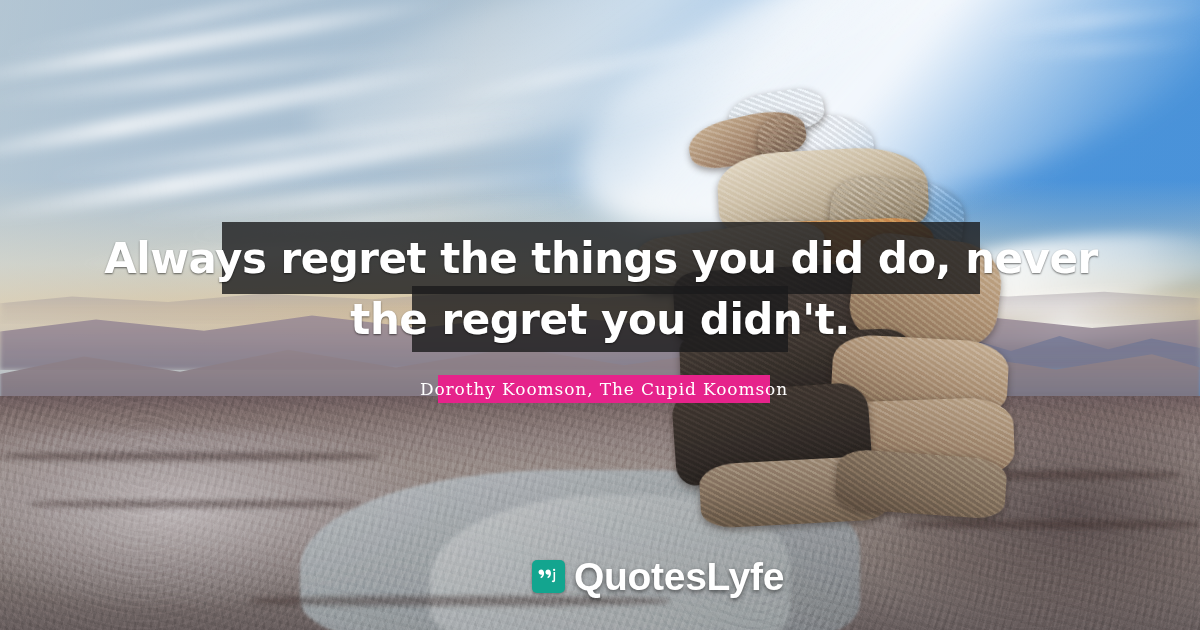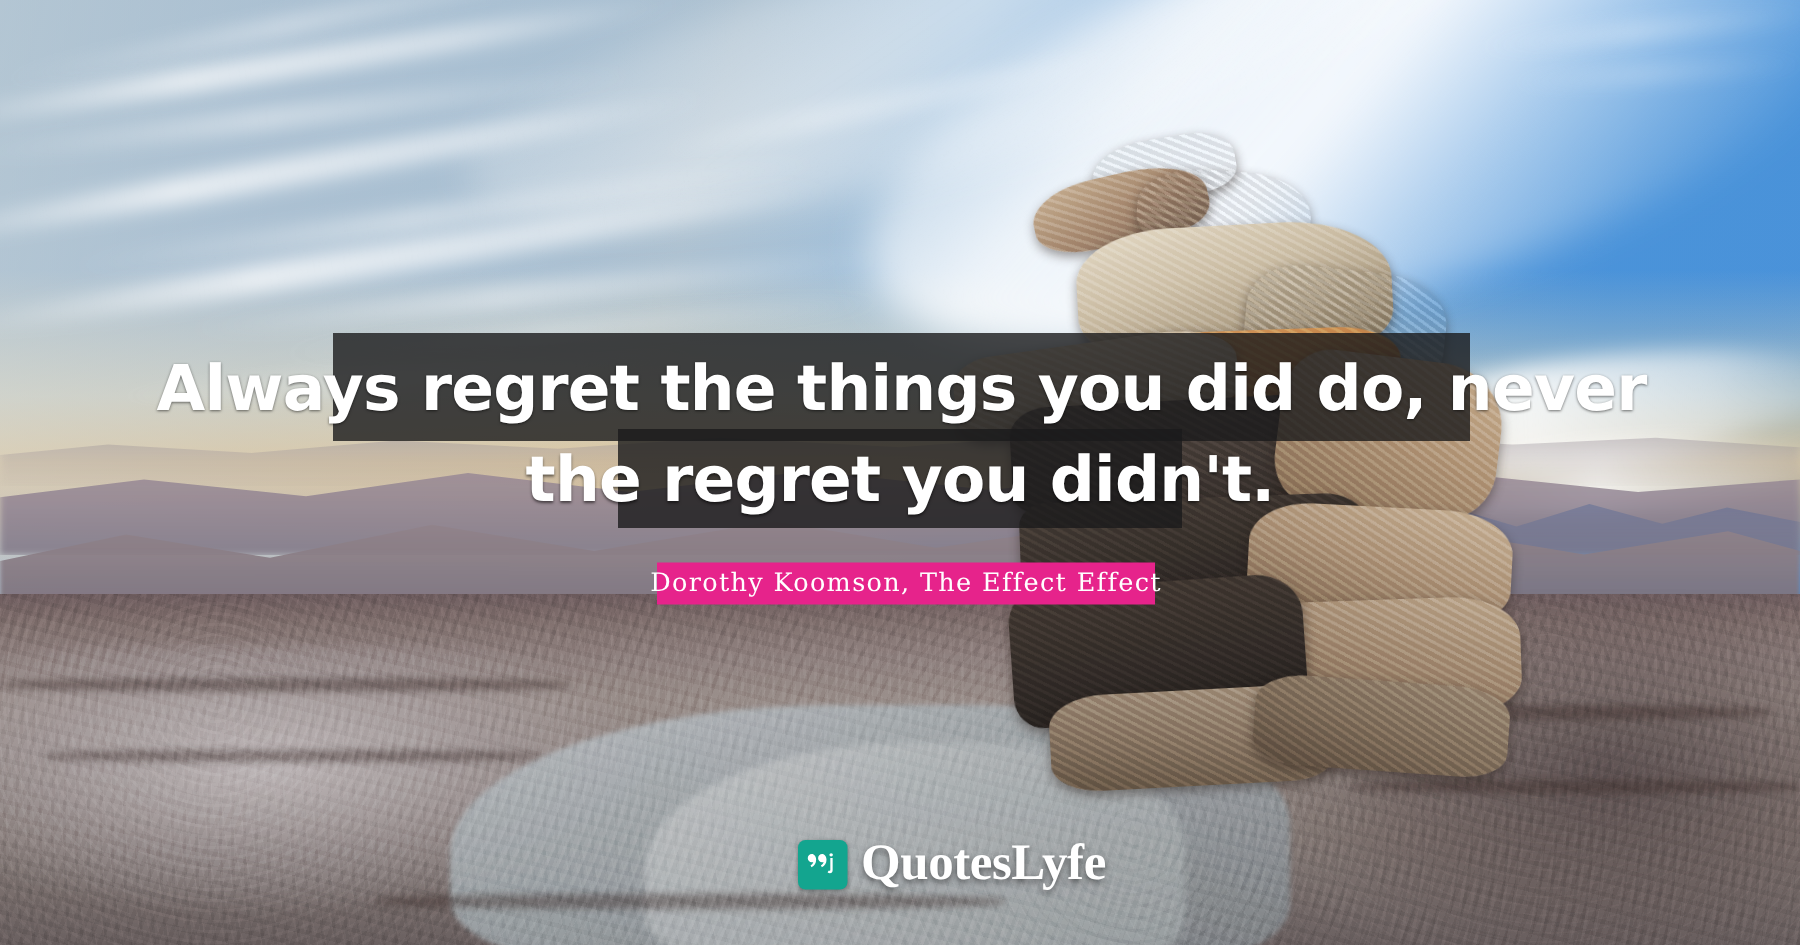--- a/index.html
+++ b/index.html
@@ -242,23 +242,23 @@
   .logo-mark {
     width:33px; height:33px;
     background:#13a58f;
     border-radius:5px;
     position:relative;
     display:flex; align-items:center; justify-content:center;
     box-shadow:0 1px 3px rgba(0,0,0,0.35);
   }
   .logo-mark svg { display:block; }
   .logo-text {
-    font-family:Liberation Serif, serif;
+    font-family:Liberation Sans, sans-serif;
     font-weight:700;
-    font-size:34px;
+    font-size:39px;
     color:#ffffff;
     letter-spacing:-0.3px;
     text-shadow:0 2px 4px rgba(0,0,0,0.5);
     line-height:1;
   }
 </style>
 </head>
 <body>
 
 <div class="card">
@@ -357,21 +357,21 @@
         <div class="s-tex"></div>
       </div>
     <div class="stone" style="left:196px;top:366px;width:170px;height:60px;background:linear-gradient(195deg,#9d8b76 0%,#7f6d5a 55%,#5d4d3f 100%);border-radius:20% 22% 18% 18% / 30% 32% 28% 28%;transform:rotate(4deg);">
         <div class="s-tex"></div>
       </div>
   </div>
 
   <div class="quote-line quote-line-1">Always regret the things you did do, never</div>
   <div class="quote-line quote-line-2">the regret you didn't.</div>
 
-  <div class="author-badge">Dorothy Koomson, The Effect Effect</div>
+  <div class="author-badge">Dorothy Koomson, The Cupid Koomson</div>
 
   <div class="logo">
     <div class="logo-mark">
       <svg width="24" height="24" viewBox="0 0 24 24" aria-hidden="true">
         <path d="M4.2 5.4c-1.5 0-2.7 1.2-2.7 2.7S2.7 10.8 4.2 10.8c.35 0 .68-.07.98-.19-.2 1.0-.85 1.85-1.8 2.28l.62 1.35c1.95-.85 3.1-2.7 3.1-5.0 0-2.2-1.25-3.84-2.9-3.84z" fill="#ffffff"></path>
         <path d="M11.1 5.4c-1.5 0-2.7 1.2-2.7 2.7s1.2 2.7 2.7 2.7c.35 0 .68-.07.98-.19-.2 1.0-.85 1.85-1.8 2.28l.62 1.35c1.95-.85 3.1-2.7 3.1-5.0 0-2.2-1.25-3.84-2.9-3.84z" fill="#ffffff"></path>
         <path d="M16.1 8.0h2.0v8.2c0 1.2-.7 2.0-1.85 2.0-.62 0-1.15-.22-1.55-.62l.85-1.3c.16.16.34.24.52.24.3 0 .48-.2.48-.56V8.0z" fill="#ffffff"></path>
         <circle cx="17.1" cy="5.9" r="1.15" fill="#ffffff"></circle>
       </svg>
     </div>

